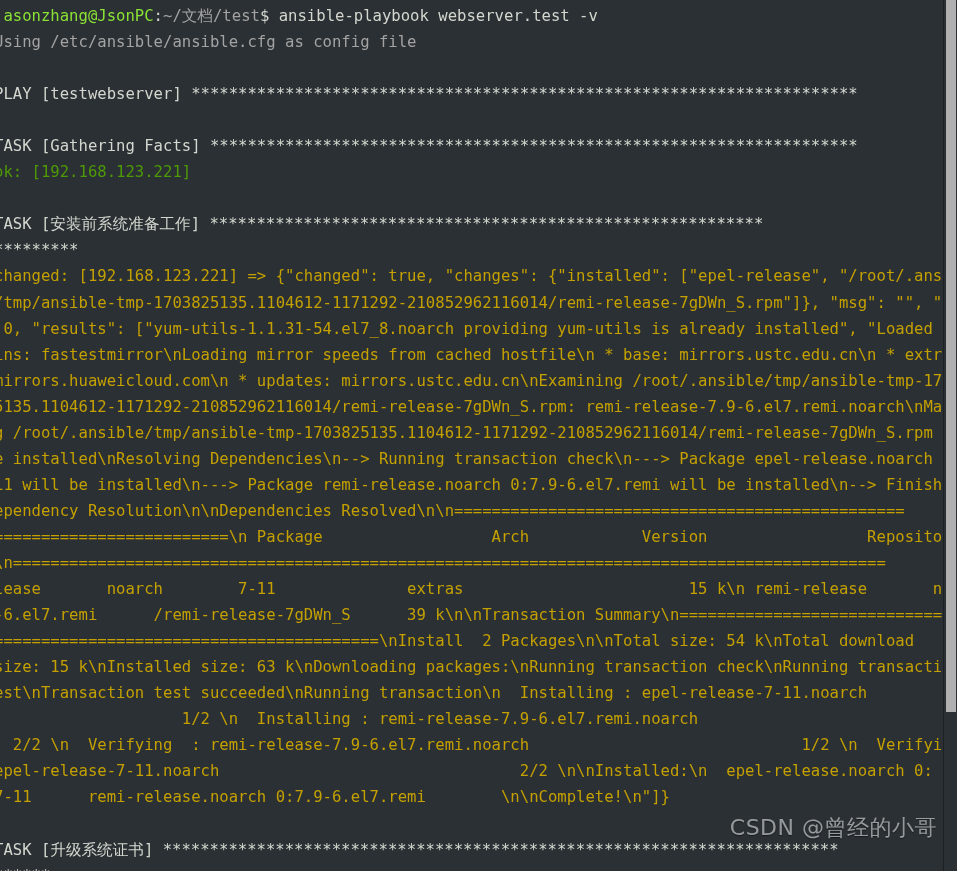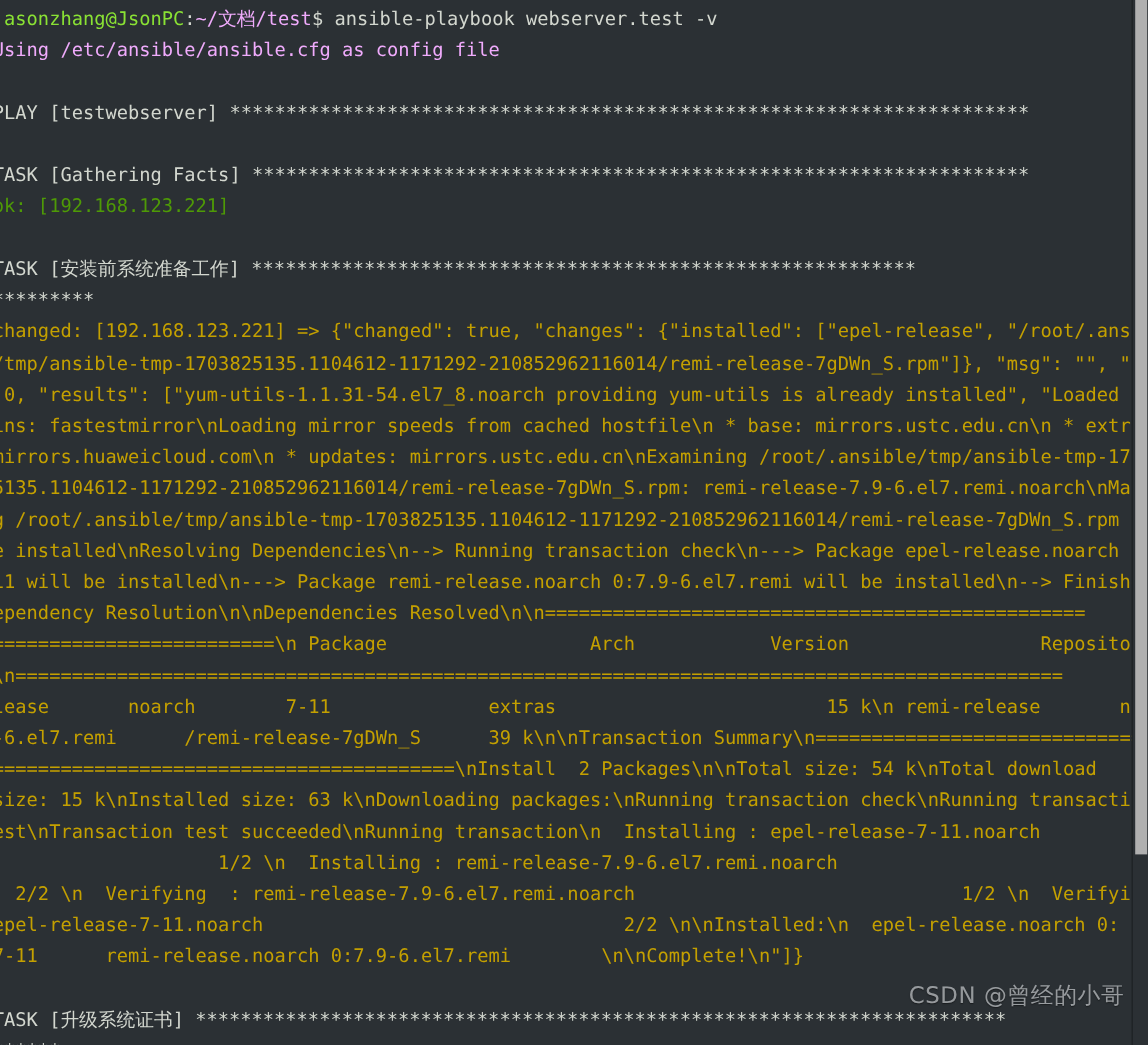--- a/index.html
+++ b/index.html
@@ -35,21 +35,21 @@
     font-size: 15.6px;
     line-height: 26.05px;
     height: 26.05px;
     white-space: pre;
     letter-spacing: 0px;
     color: #d3d7cf;
     overflow: hidden;
   }
   .c-white   { color: #d3d7cf; }
   .c-green   { color: #8ae234; }
-  .c-blue    { color: #f0abfc; }
+  .c-blue    { color: #a3a3a3; }
   .c-yellow  { color: #c4a000; }
   .c-okgreen { color: #4e9a06; }
 
   
   #scrollbar-track {
     position: absolute;
     top: 0;
     right: 0;
     width: 14px;
     height: 871px;
@@ -66,21 +66,21 @@
     background: #b0b0b0;
     border-radius: 0;
   }
   
   #watermark {
     position: absolute;
     right: 20px;
     bottom: 28px;
     color: rgba(225,228,230,0.62);
     font-family: "DejaVu Sans", "Liberation Sans", sans-serif;
-    font-size: 19px;
+    font-size: 22px;
     letter-spacing: 0.5px;
     text-shadow: 0 1px 1px rgba(0,0,0,0.45);
     pointer-events: none;
     white-space: pre;
   }
 </style>
 </head>
 <body>
 
 <div id="terminal">

